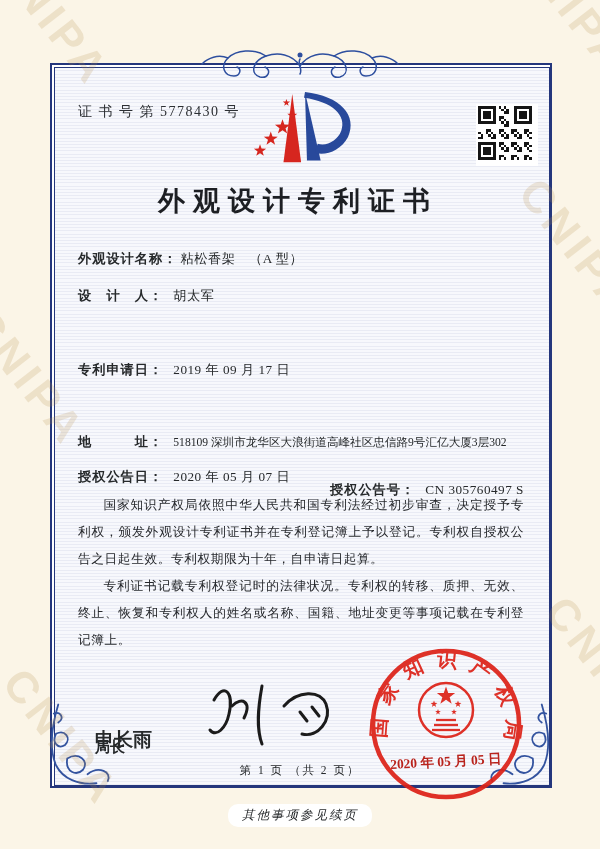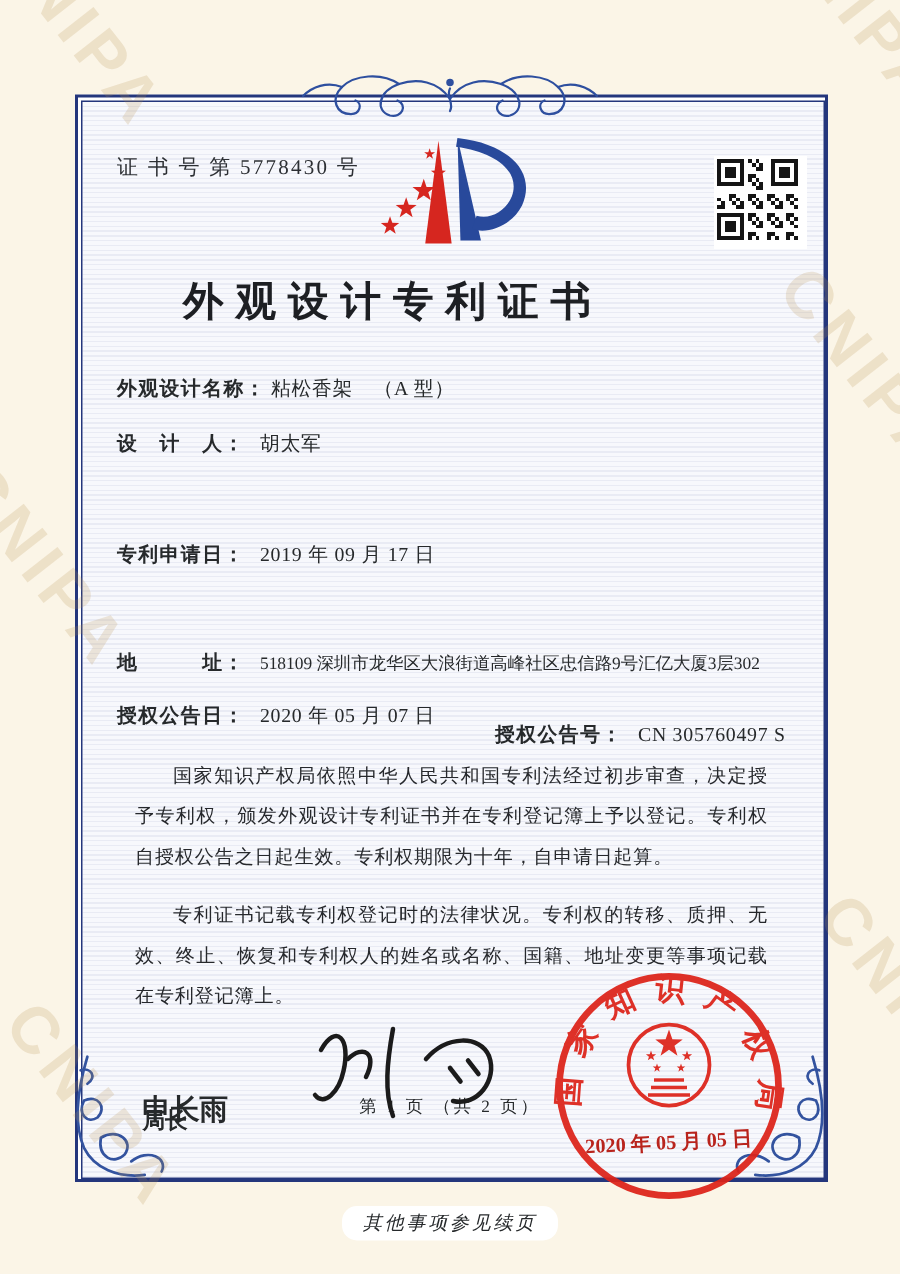--- a/index.html
+++ b/index.html
@@ -15,38 +15,38 @@
   .cert-border{position:absolute;left:50px;top:63px;width:494px;height:717px;
       border:2.5px solid #24367c;background:#ffffff;padding:2px;z-index:1;}
   .cert-inner{position:relative;width:100%;height:100%;border:1px solid #24367c;
       background:#f7f8fc;
       background-image:repeating-linear-gradient(0deg,#e9ebf4 0px,#e9ebf4 1px,#f7f8fc 1px,#f7f8fc 3.2px);}
 
   .abs{position:absolute;text-align:right;}
 
   .cert-no{left:78px;top:103px;font-size:14px;letter-spacing:1.5px;color:#2c2f33;z-index:3;}
   .title{left:0;top:183px;width:524px;text-align:center;font-size:27px;font-weight:700;
-         letter-spacing:8px;color:#1d1f23;z-index:3;}
+         letter-spacing:8px;color:#1d1f23;z-index:3;padding-left:36px;}
 
   .frow{position:absolute;left:78px;width:460px;font-size:13.2px;z-index:3;white-space:nowrap;}
   .flabel{display:inline-block;min-width:92px;font-weight:600;letter-spacing:1px;}
   .fvalue{letter-spacing:0.5px;}
   .fvalue.small{font-size:11.6px;letter-spacing:0;}
   .pair2{position:absolute;left:252px;top:13px;}
 
   .bodytext{position:absolute;left:78px;top:492px;width:446px;z-index:3;}
-  .bodytext p{margin:12px;font-size:12.7px;line-height:27px;text-align:justify;
+  .bodytext p{margin:0;font-size:12.7px;line-height:27px;text-align:justify;
       text-indent:2em;letter-spacing:0.6px;color:#26282c;}
 
   .signer-title{left:95px;top:738px;font-size:15px;font-weight:700;
       font-family:"Liberation Sans","DejaVu Sans",sans-serif;z-index:3;}
   .signer-name{left:95px;top:727px;font-size:19px;font-weight:700;
       font-family:"Liberation Sans","DejaVu Sans",sans-serif;z-index:3;}
 
-  .pageinfo{left:0;top:730px;width:600px;text-align:center;font-size:11.5px;
+  .pageinfo{left:0;top:763px;width:600px;text-align:center;font-size:11.5px;
       letter-spacing:2px;z-index:3;}
   .note{position:absolute;left:50%;top:804px;transform:translateX(-50%);
       background:#ffffff;padding:3px 14px;font-size:12.5px;letter-spacing:2px;
       font-style:italic;z-index:3;border-radius:10px;}
 
   .qr-wrap{position:absolute;left:476px;top:104px;width:58px;height:58px;
       background:#fff;padding:2px;z-index:3;}
   .logo-wrap{position:absolute;left:246px;top:90px;width:118px;height:88px;z-index:3;}
   .seal-wrap{position:absolute;left:366px;top:644px;width:160px;height:160px;z-index:4;opacity:0.93;}
   .sig-wrap{position:absolute;left:192px;top:676px;width:160px;height:86px;z-index:4;}

